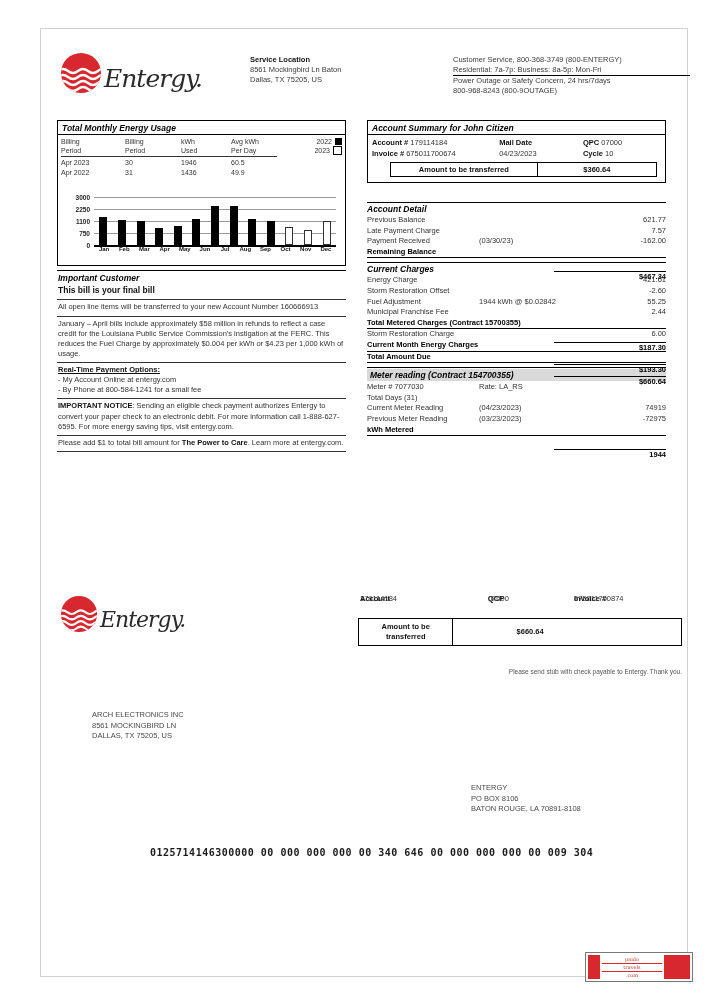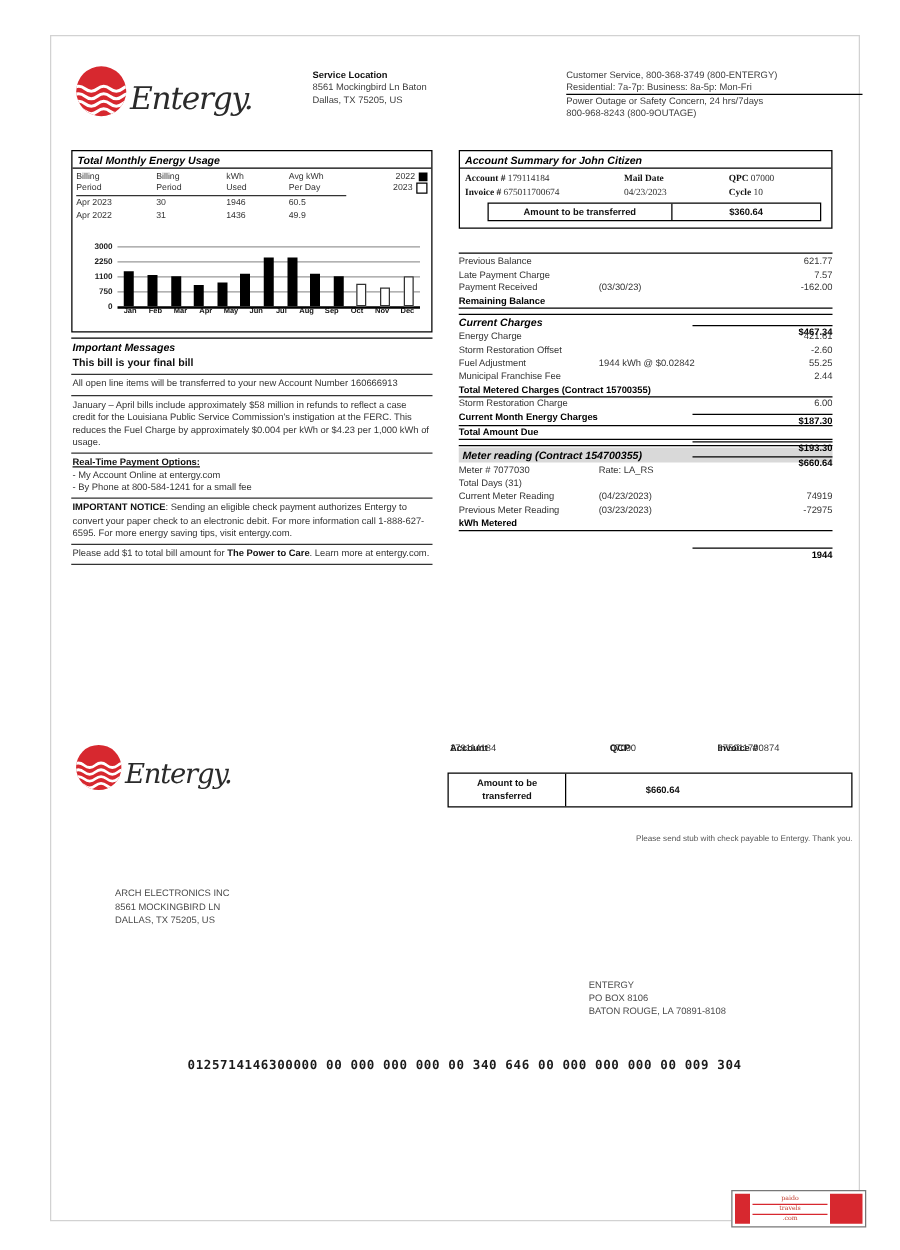--- a/index.html
+++ b/index.html
@@ -47,21 +47,21 @@
   
   .messages{left:57px;top:270px;width:289px;border-top:1.6px solid #000;}
   .msg-title{font-style:italic;font-weight:bold;font-size:8.5px;color:#000;padding:2px 1px 0;}
   .msg-block{border-bottom:1px solid #333;padding:2px 1px 3px;font-size:7.5px;
              line-height:1.35;color:#333;white-space:pre-line;}
   .msg-block:first-of-type{border-bottom-width:1.4px;}
 
   
   .summary-box{left:367px;top:120px;width:299px;border:1.5px solid #000;box-sizing:border-box;padding-bottom:5px;}
   .sum-grid{display:grid;grid-template-columns:44% 29% 27%;font-size:7.5px;
-            line-height:11px;padding:2px 4px 1px;color:#333;font-family:Liberation Serif, serif;}
+            line-height:11px;padding:2px 4px 1px;color:#333;}
   .amount-box{display:grid;grid-template-columns:55% 45%;border:1.8px solid #000;
               margin:2px 8px 0 22px;}
   .amount-box div{padding:2px 3px;text-align:center;font-weight:bold;font-size:7.5px;color:#111;}
   .amount-box div + div{border-left:1.8px solid #000;}
 
   .rightcol{left:367px;top:198px;width:299px;}
   .section{border-top:1.6px solid #000;padding-top:1px;margin-top:4px;}
   .section-title{font-style:italic;font-weight:bold;font-size:8.5px;color:#000;margin-bottom:1px;}
   .section.meter .section-title{background:#d9d9d9;padding:1px 3px;}
   .r-row{position:relative;line-height:10.6px;font-size:7.5px;color:#333;}
@@ -218,21 +218,21 @@
         <span class="xlabel" style="left: 62.5%;">Aug</span>
         <span class="xlabel" style="left: 70.8333%;">Sep</span>
         <span class="xlabel" style="left: 79.1667%;">Oct</span>
         <span class="xlabel" style="left: 87.5%;">Nov</span>
         <span class="xlabel" style="left: 95.8333%;">Dec</span>
       </div>
   </div>
 </div>
 
 <div class="abs messages">
-  <div class="msg-title">Important Messages</div>
+  <div class="msg-title">Important Customer</div>
   <div id="msg-blocks">
       <div class="msg-block"><span class="b lg">This bill is your final bill</span></div>
       <div class="msg-block"><span>All open line items will be transferred to your new Account Number 160666913</span></div>
       <div class="msg-block"><span>January – April bills include approximately $58 million in refunds to reflect a case credit for the Louisiana Public Service Commission's instigation at the FERC. This reduces the Fuel Charge by approximately $0.004 per kWh or $4.23 per 1,000 kWh of usage.</span></div>
       <div class="msg-block"><span class="b u">Real-Time Payment Options:</span><span>
 - My Account Online at entergy.com
 - By Phone at 800-584-1241 for a small fee</span></div>
       <div class="msg-block"><span class="b">IMPORTANT NOTICE</span><span>: Sending an eligible check payment authorizes Entergy to convert your paper check to an electronic debit. For more information call 1-888-627-6595. For more energy saving tips, visit entergy.com.</span></div>
       <div class="msg-block"><span>Please add $1 to total bill  amount for </span><span class="b">The Power to Care</span><span>. Learn more at entergy.com.</span></div>
     </div>
@@ -249,20 +249,21 @@
     <div><span class="b">Cycle</span> <span>10</span></div>
   </div>
   <div class="amount-box">
     <div>Amount to be transferred</div>
     <div>$360.64</div>
   </div>
 </div>
 
 <div class="abs rightcol">
   <div class="section">
+    <div class="section-title">Account Detail</div>
     <div id="account-detail-rows">
         <div class="r-row"><span class="r-label">Previous Balance</span><span class="r-val">621.77</span></div>
         <div class="r-row"><span class="r-label">Late Payment Charge</span><span class="r-val">7.57</span></div>
         <div class="r-row"><span class="r-label">Payment Received</span><span class="r-mid">(03/30/23)</span><span class="r-val">-162.00</span></div>
         <div class="r-row bold bottomline"><span class="r-label">Remaining Balance</span><span class="r-val topline">$467.34</span></div>
       </div>
   </div>
   <div class="section">
     <div class="section-title">Current Charges</div>
     <div id="current-charges-rows">

